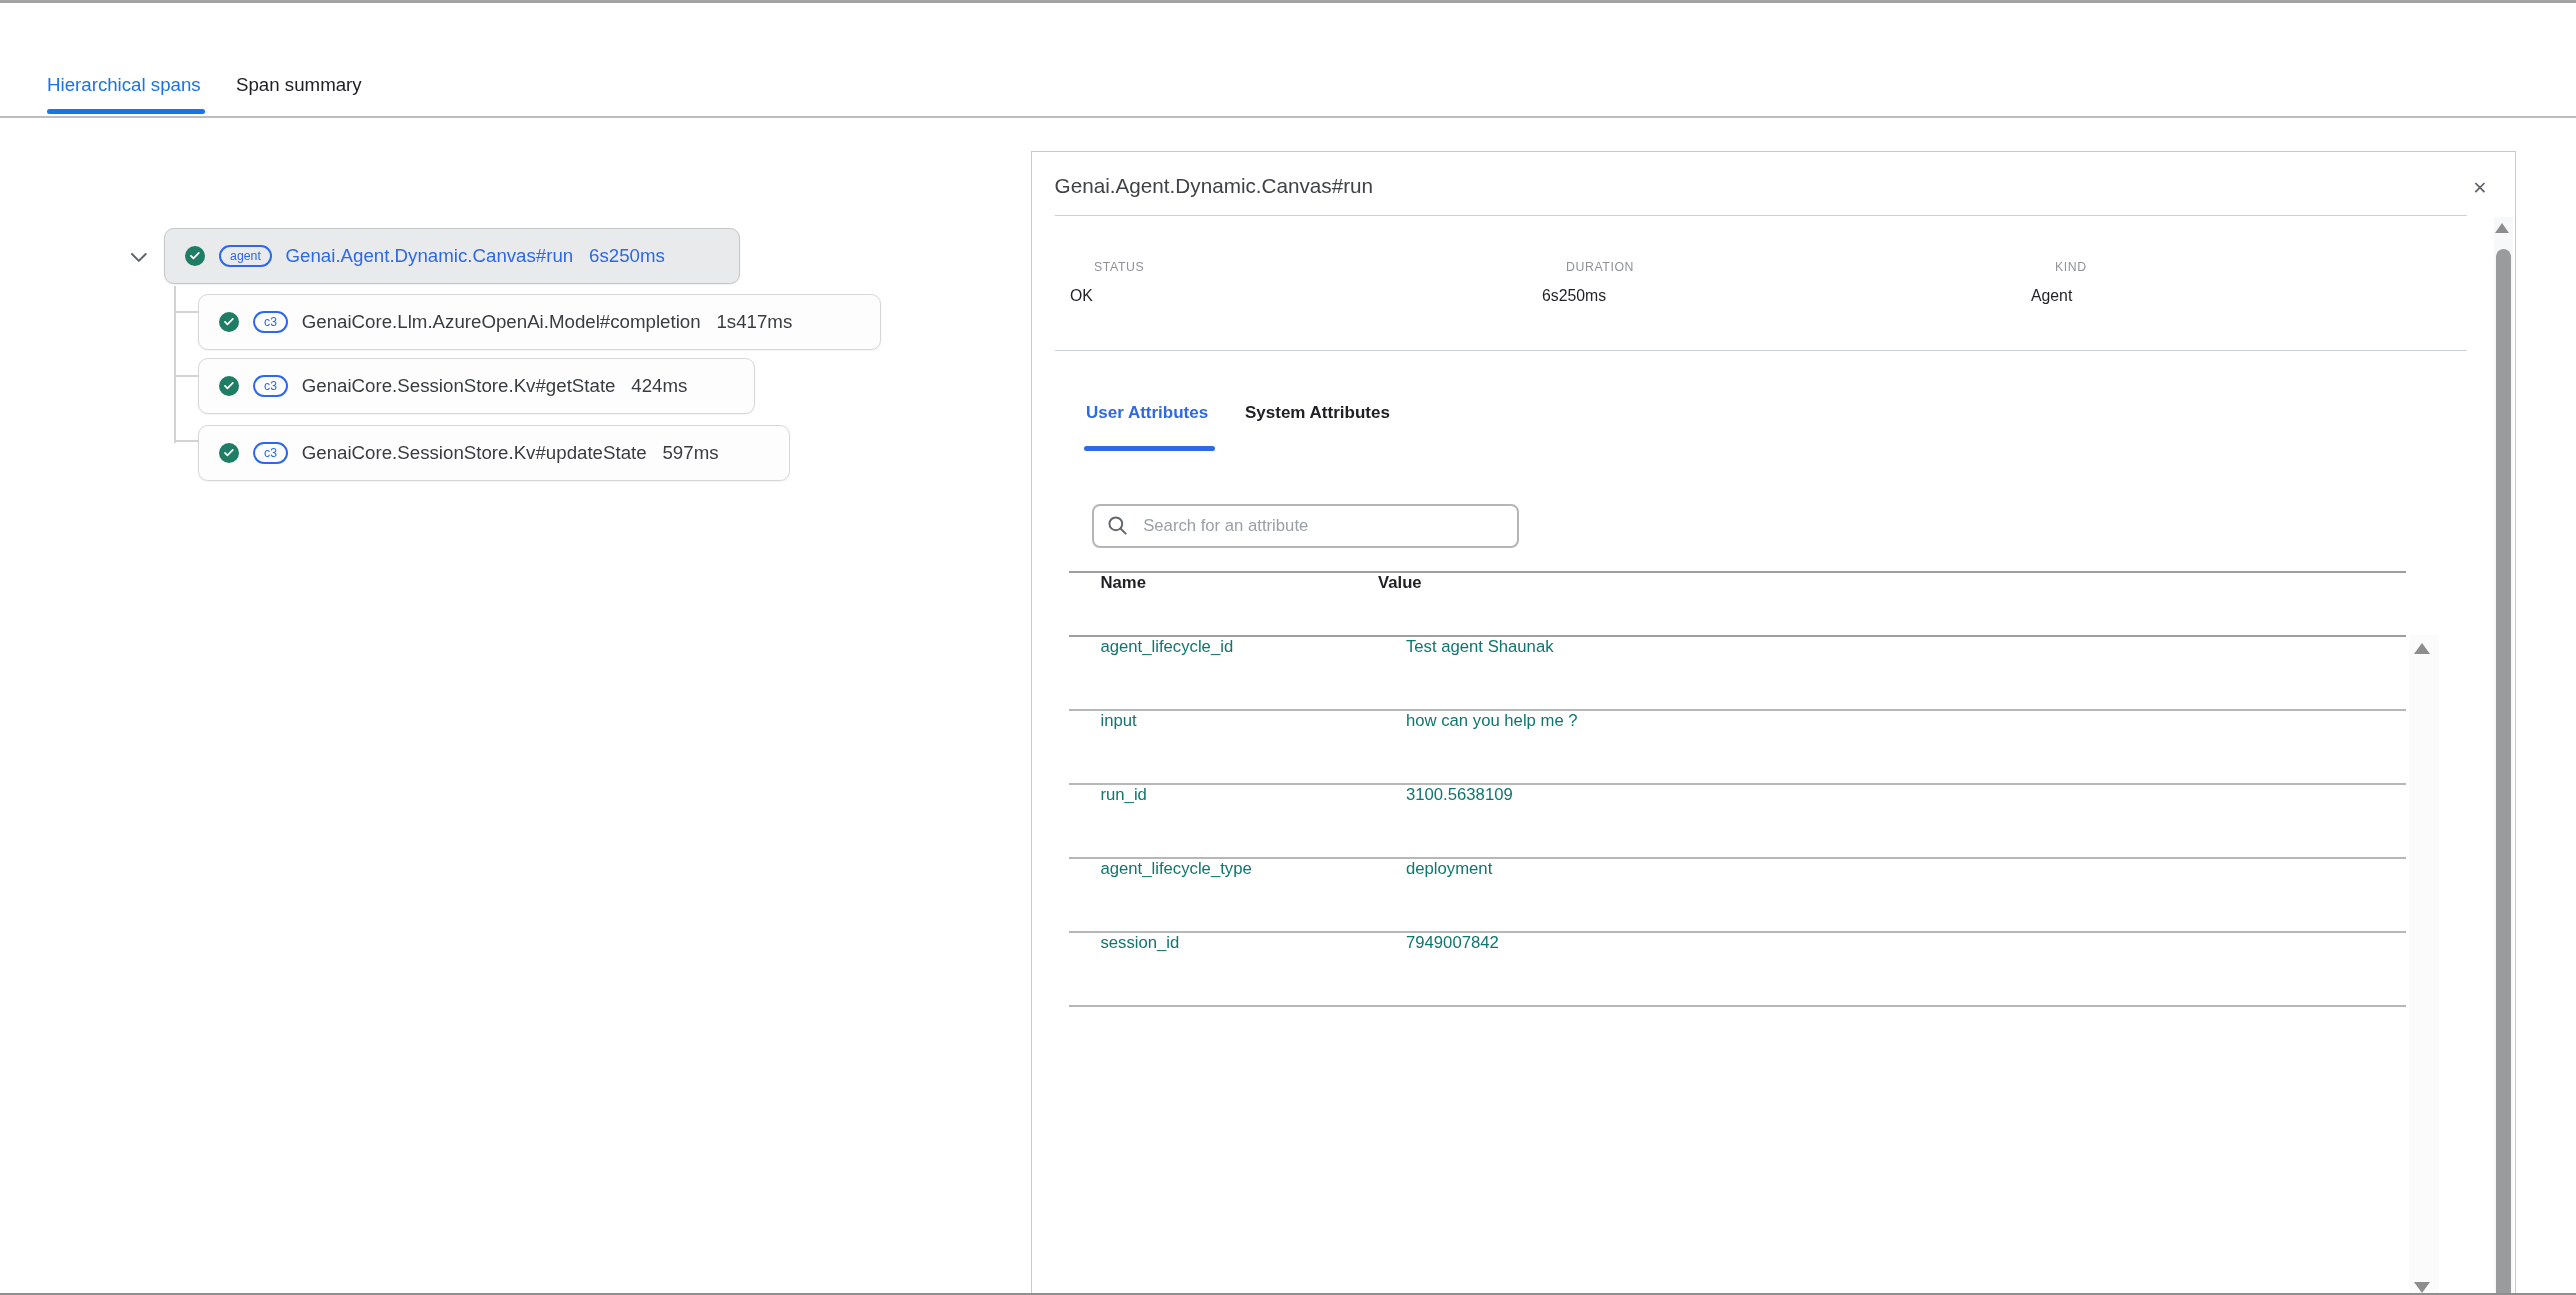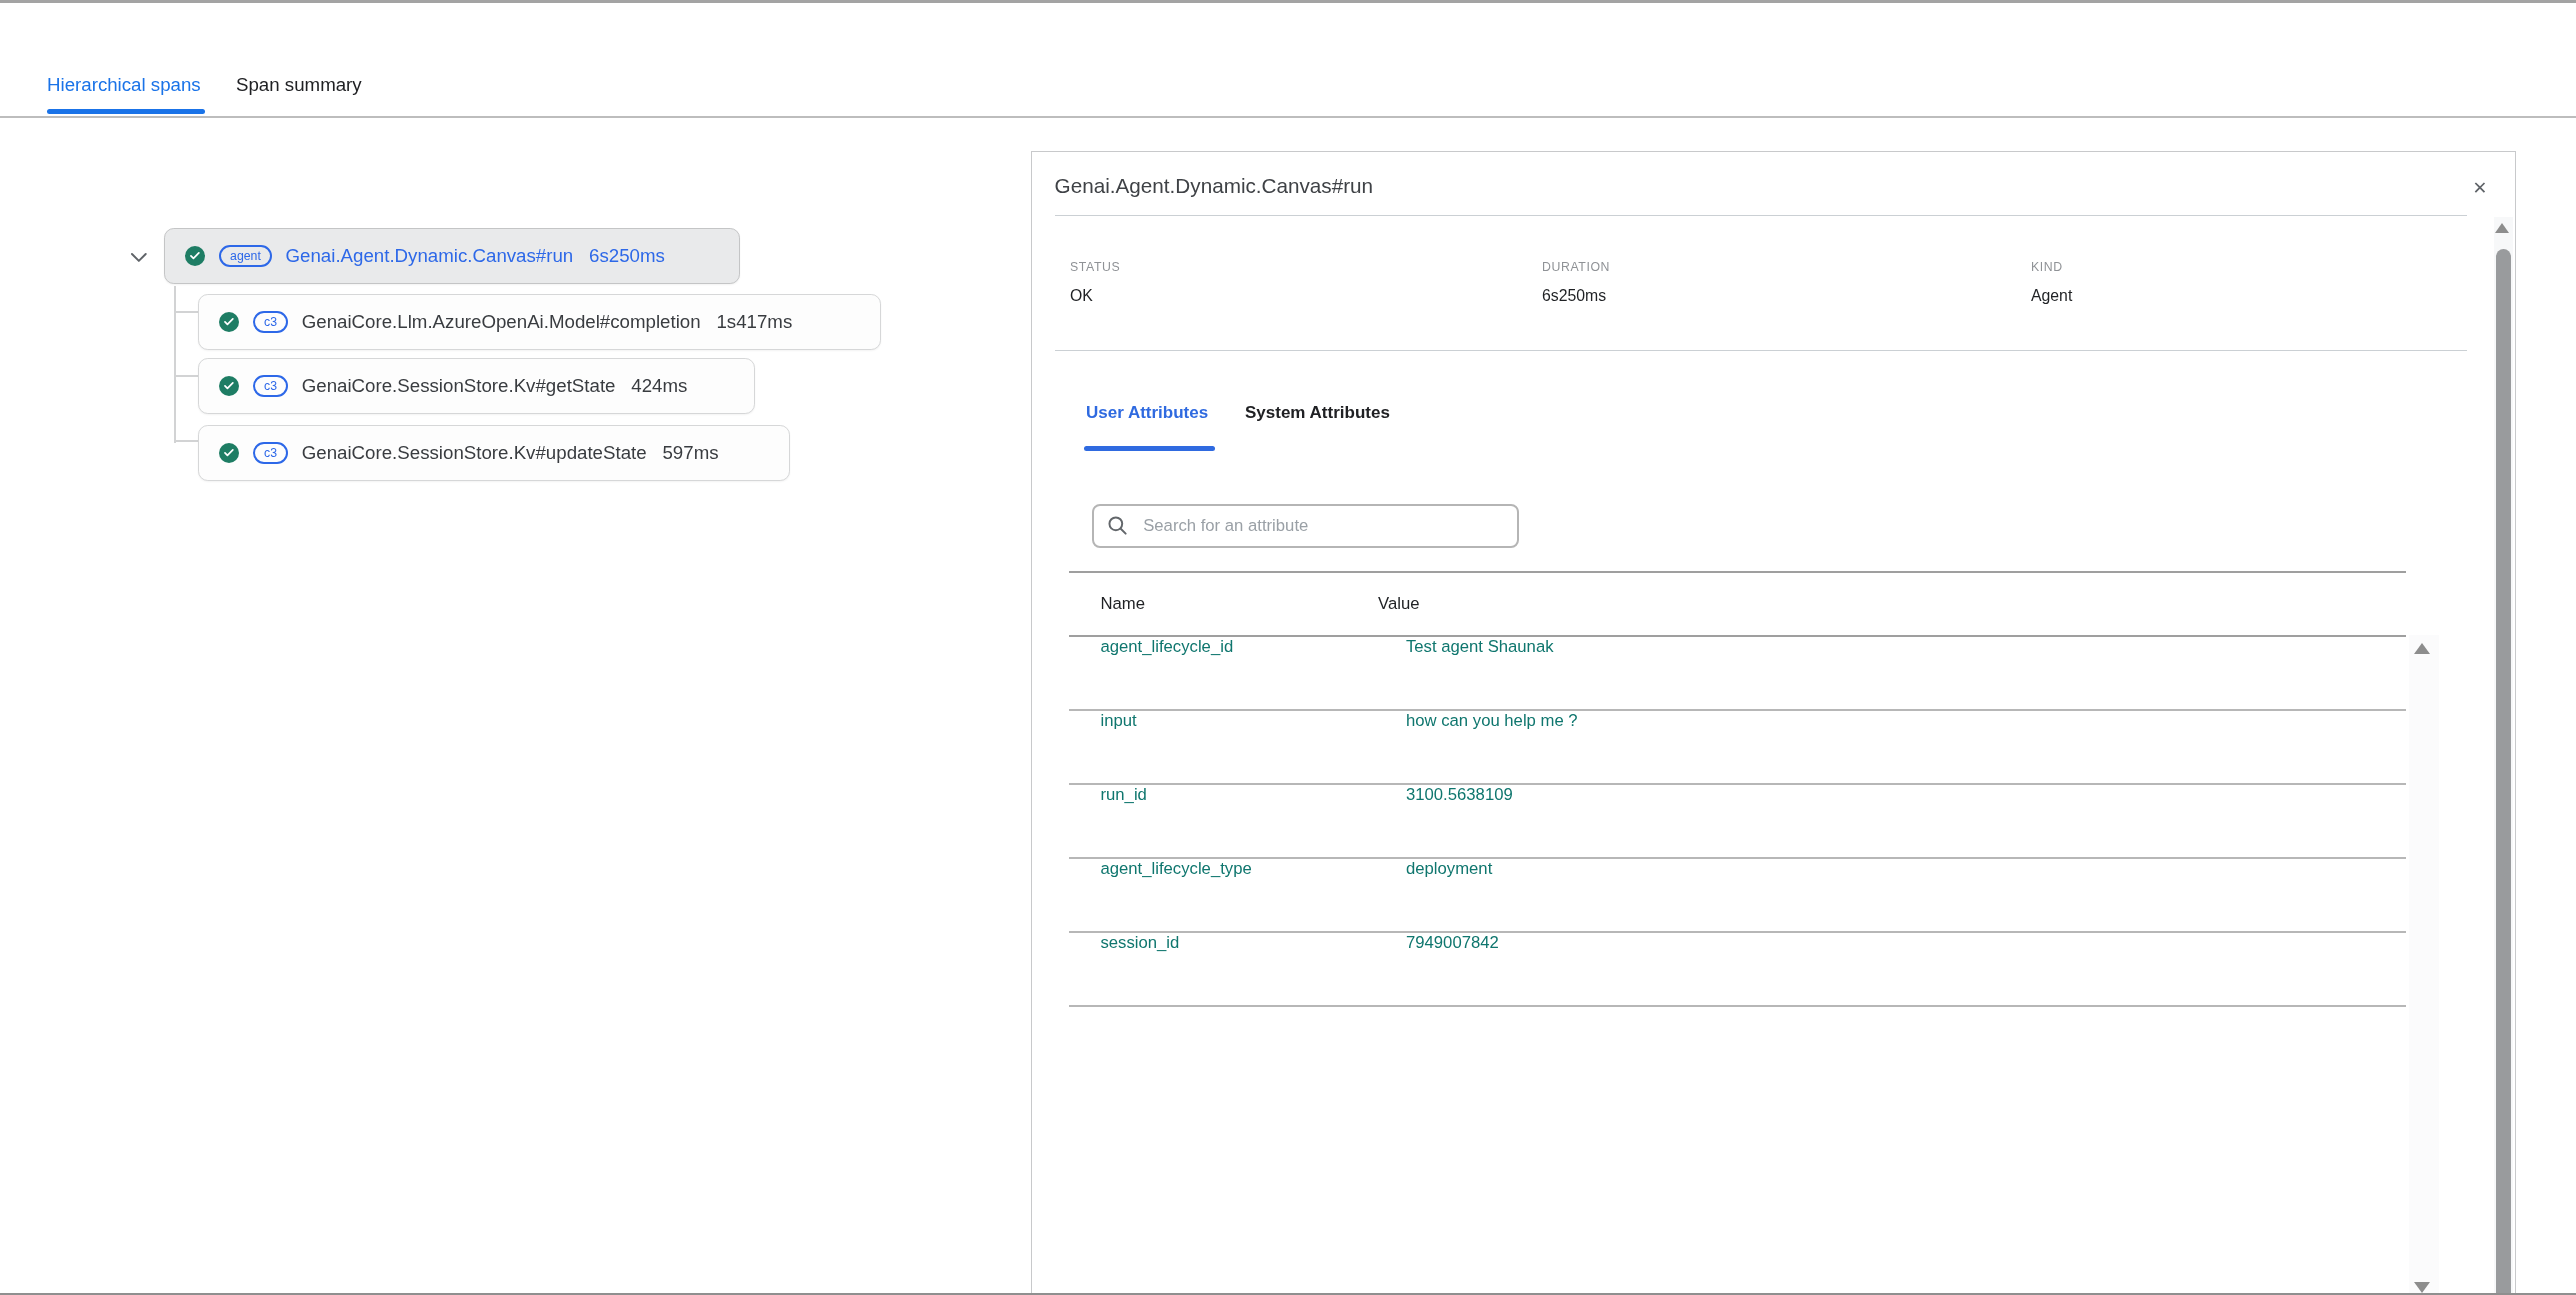--- a/index.html
+++ b/index.html
@@ -51,21 +51,21 @@
   .panel{
     position:absolute;left:1031px;top:151px;width:1485px;height:1145px;
     border:1.5px solid #c8c9cb;border-bottom:none;background:#fff;box-sizing:border-box;
   }
   .panel-title{position:absolute;left:22.6px;top:21.7px;font-size:20.7px;color:#3f4246;}
   .panel-close{position:absolute;right:27.6px;top:27.6px;font-size:17.7px;color:#5f6368;cursor:pointer;line-height:1;}
   .pdivider{position:absolute;left:22.6px;right:48px;height:1px;background:#cbd0d4;}
   .pdiv1{top:63px;}
   .pdiv2{top:198px;}
 
-  .meta-label{position:absolute;top:108px;font-size:12.3px;letter-spacing:0.6px;color:#8f9296;}
+  .meta-label{position:absolute;top:108px;font-size:12.3px;letter-spacing:0.6px;color:#8f9296;margin-left:24px;}
   .meta-value{position:absolute;top:135px;font-size:15.8px;font-weight:500;color:#1f2124;}
   .m-status{left:38px;}
   .m-duration{left:510px;}
   .m-kind{left:999px;}
 
   .ptab{position:absolute;top:251px;font-size:17px;font-weight:700;cursor:pointer;white-space:nowrap;}
   .ptab-user{left:54px;color:#2f6ae0;}
   .ptab-system{left:213px;color:#202124;}
   .ptab-underline{position:absolute;left:52px;top:294px;width:131px;height:4.9px;border-radius:3px;background:#2f6ae0;}
 
@@ -77,21 +77,21 @@
   .searchbox input{
     border:none;outline:none;flex:1;font-size:16.7px;color:#202124;
     font-family:"Liberation Sans",sans-serif;background:transparent;
   }
   .searchbox input::placeholder{color:#9aa0a6;}
 
   
   .attr-table{position:absolute;left:37px;top:419px;width:1337px;}
   .attr-header{
     height:62px;border-top:2px solid #9f9f9f;border-bottom:2px solid #9f9f9f;
-    display:flex;align-items:center;font-size:16.7px;font-weight:400;color:#1f2124;
+    display:flex;font-size:16.7px;font-weight:700;color:#1f2124;
   }
   .attr-row{
     height:72px;border-bottom:2px solid #b7b7b7;
     display:flex;align-items:flex-start;font-size:16.7px;color:#0f766e;gap:28px;
   }
   .col-name{width:297px;padding-left:31.5px;box-sizing:border-box;flex:0 0 auto;}
   .col-value{flex:1;margin-left:12px;}
 
   
   .table-scrollbar{position:absolute;left:1377px;top:483px;width:29.5px;height:663px;background:#fbfbfc;}

